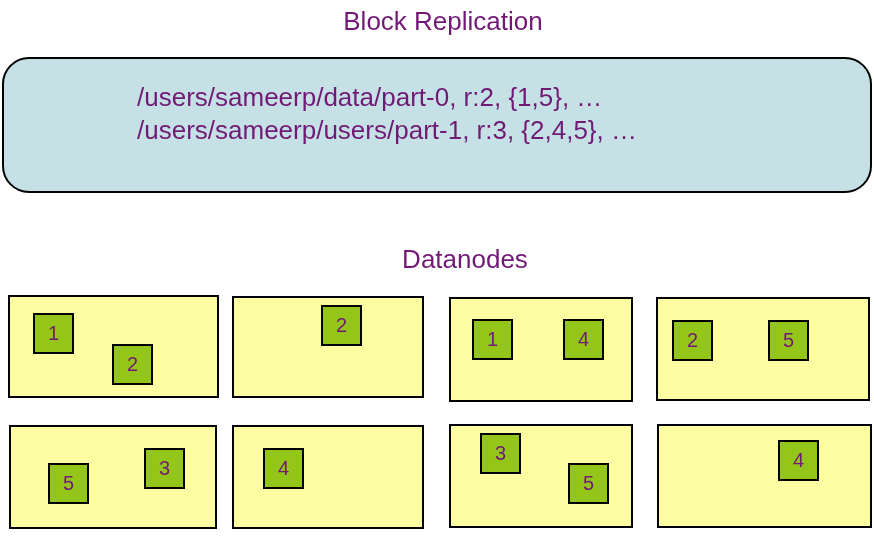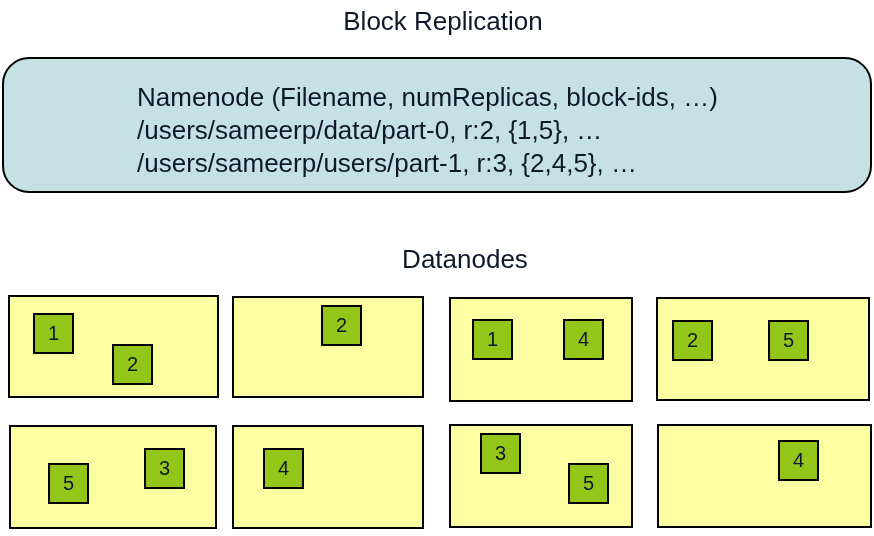--- a/index.html
+++ b/index.html
@@ -6,21 +6,21 @@
     margin: 0;
     padding: 0;
     background: #ffffff;
   }
   .canvas {
     position: relative;
     width: 874px;
     height: 536px;
     background: #ffffff;
     font-family: "Liberation Sans", sans-serif;
-    color: #0f172a;
+    color: #701a75;
     overflow: hidden;
   }
   .diagram-title {
     position: absolute;
     top: 7px;
     left: 6px;
     width: 874px;
     text-align: center;
     font-size: 26px;
     line-height: 28px;
@@ -99,21 +99,20 @@
 </style>
 </head>
 <body>
 
 <div class="canvas">
 
   <div class="diagram-title">Block Replication</div>
 
   <div class="namenode-box">
     <div class="namenode-text">
-      <div>Namenode (Filename, numReplicas, block-ids, …)</div>
       <div>/users/sameerp/data/part-0, r:2, {1,5}, …</div>
       <div>/users/sameerp/users/part-1, r:3, {2,4,5}, …</div>
     </div>
   </div>
 
   <div class="datanodes-heading">Datanodes</div>
 
   <div class="dn dn1">
     <div class="blk b0">1</div>
     <div class="blk b1">2</div>

